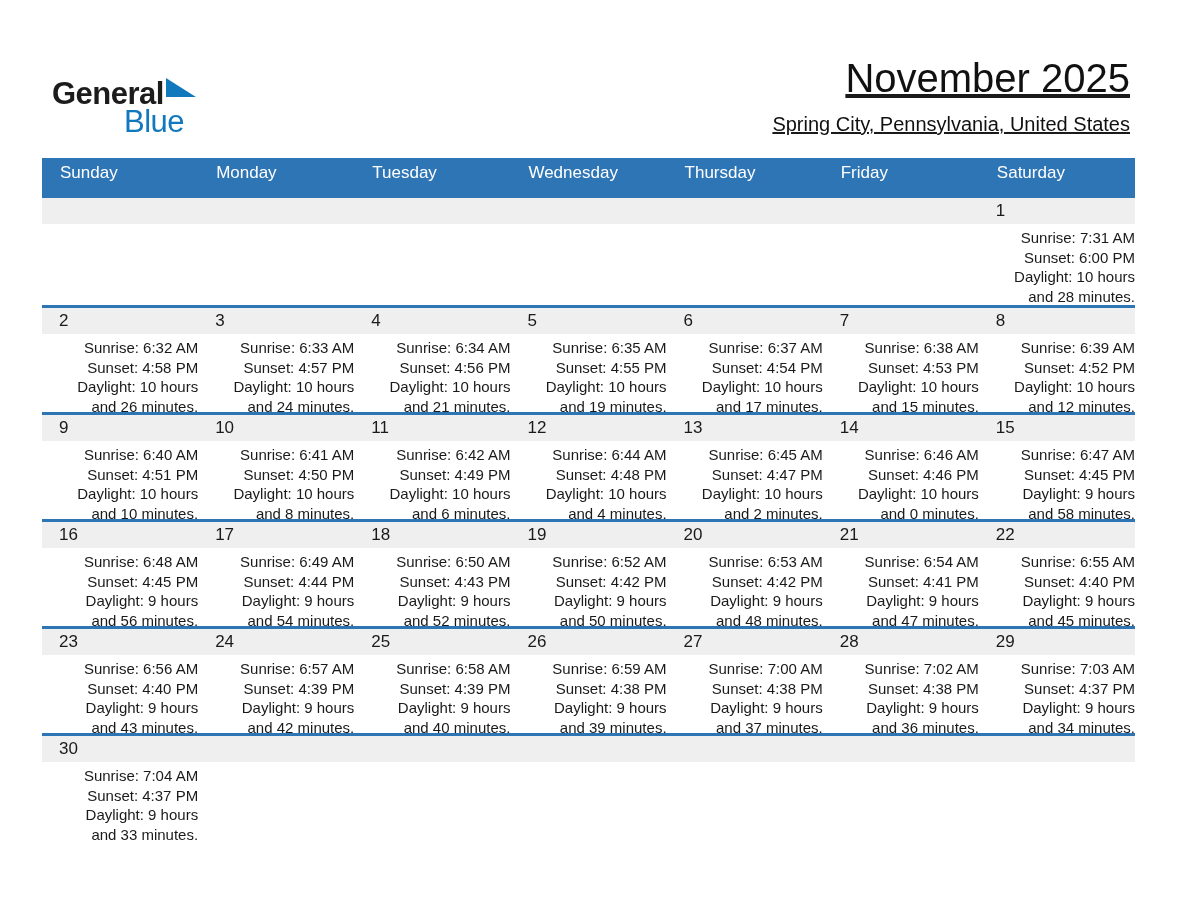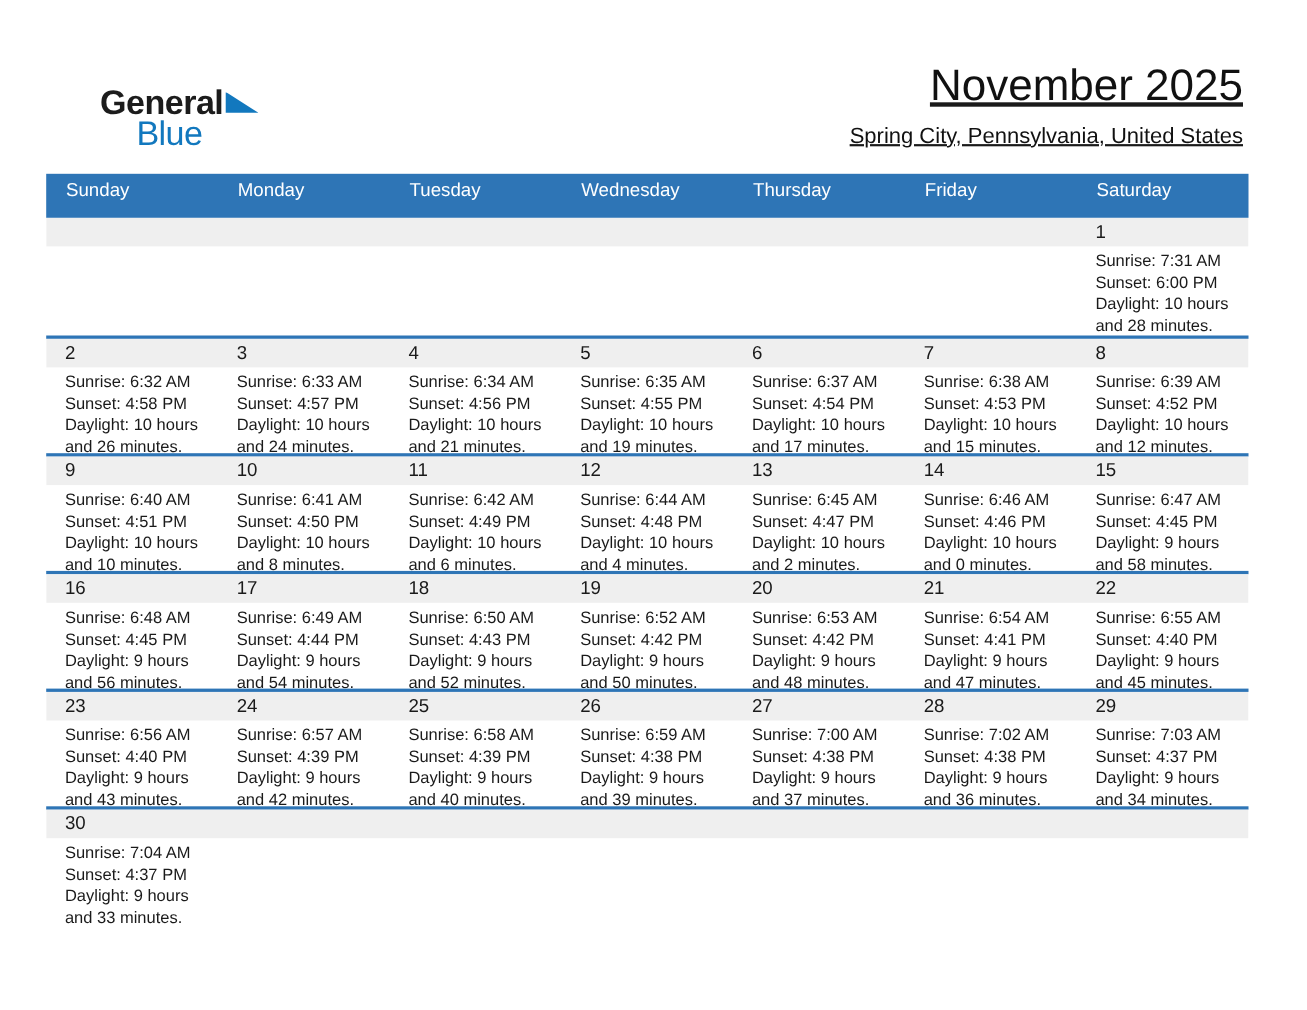--- a/index.html
+++ b/index.html
@@ -14,21 +14,21 @@
   body{
     width:1188px;height:918px;
     font-family:"Liberation Sans", sans-serif;
     color:var(--text-dark);
     position:relative;
   }
   .page{position:absolute;inset:0;}
 
   
   .logo{position:absolute;left:52px;top:78px;line-height:1;}
-  .logo-row1{display:flex;align-items:center;margin-left:39px;}
+  .logo-row1{display:flex;align-items:flex-start;}
   .logo-general{font-size:31px;font-weight:600;letter-spacing:-0.5px;color:#1c1c1c;}
   .logo-triangle{
     width:30px;height:19px;margin-left:2px;margin-bottom:1px;
     background:var(--logo-blue);
     clip-path:polygon(0 0,100% 100%,0 100%);
   }
   .logo-blue-text{font-size:31px;font-weight:400;letter-spacing:-0.5px;color:var(--logo-blue);margin-left:72px;margin-top:-3px;}
 
   .title-block{position:absolute;right:58px;top:56px;text-align:right;text-decoration:underline;}
   .month-title{font-size:40px;font-weight:400;color:#111;}
@@ -36,21 +36,21 @@
 
   
   .calendar{position:absolute;left:42px;top:158px;width:1093px;}
   .weekday-row{display:flex;background:var(--header-blue);height:40px;}
   .weekday-cell{flex:1;color:#ffffff;font-size:17px;line-height:30px;padding-left:18px;overflow:hidden;white-space:nowrap;}
 
   .week-row{height:107px;overflow:hidden;}
   .week-row + .week-row{border-top:3px solid var(--separator-blue);}
   .day-band{height:26px;background:var(--band-gray);display:flex;align-items:center;}
   .band-cell{flex:1;padding-left:17px;font-size:17px;color:#1a1a1a;}
-  .info-band{display:flex;}
+  .info-band{display:flex;text-align:right;}
   .info-cell{flex:1;padding-left:17px;padding-top:4px;font-size:15px;line-height:19.5px;color:#1a1a1a;}
 </style>
 </head>
 <body>
 
 <div class="page">
 
   <div class="logo">
     <div class="logo-row1">
       <span class="logo-general">General</span>

